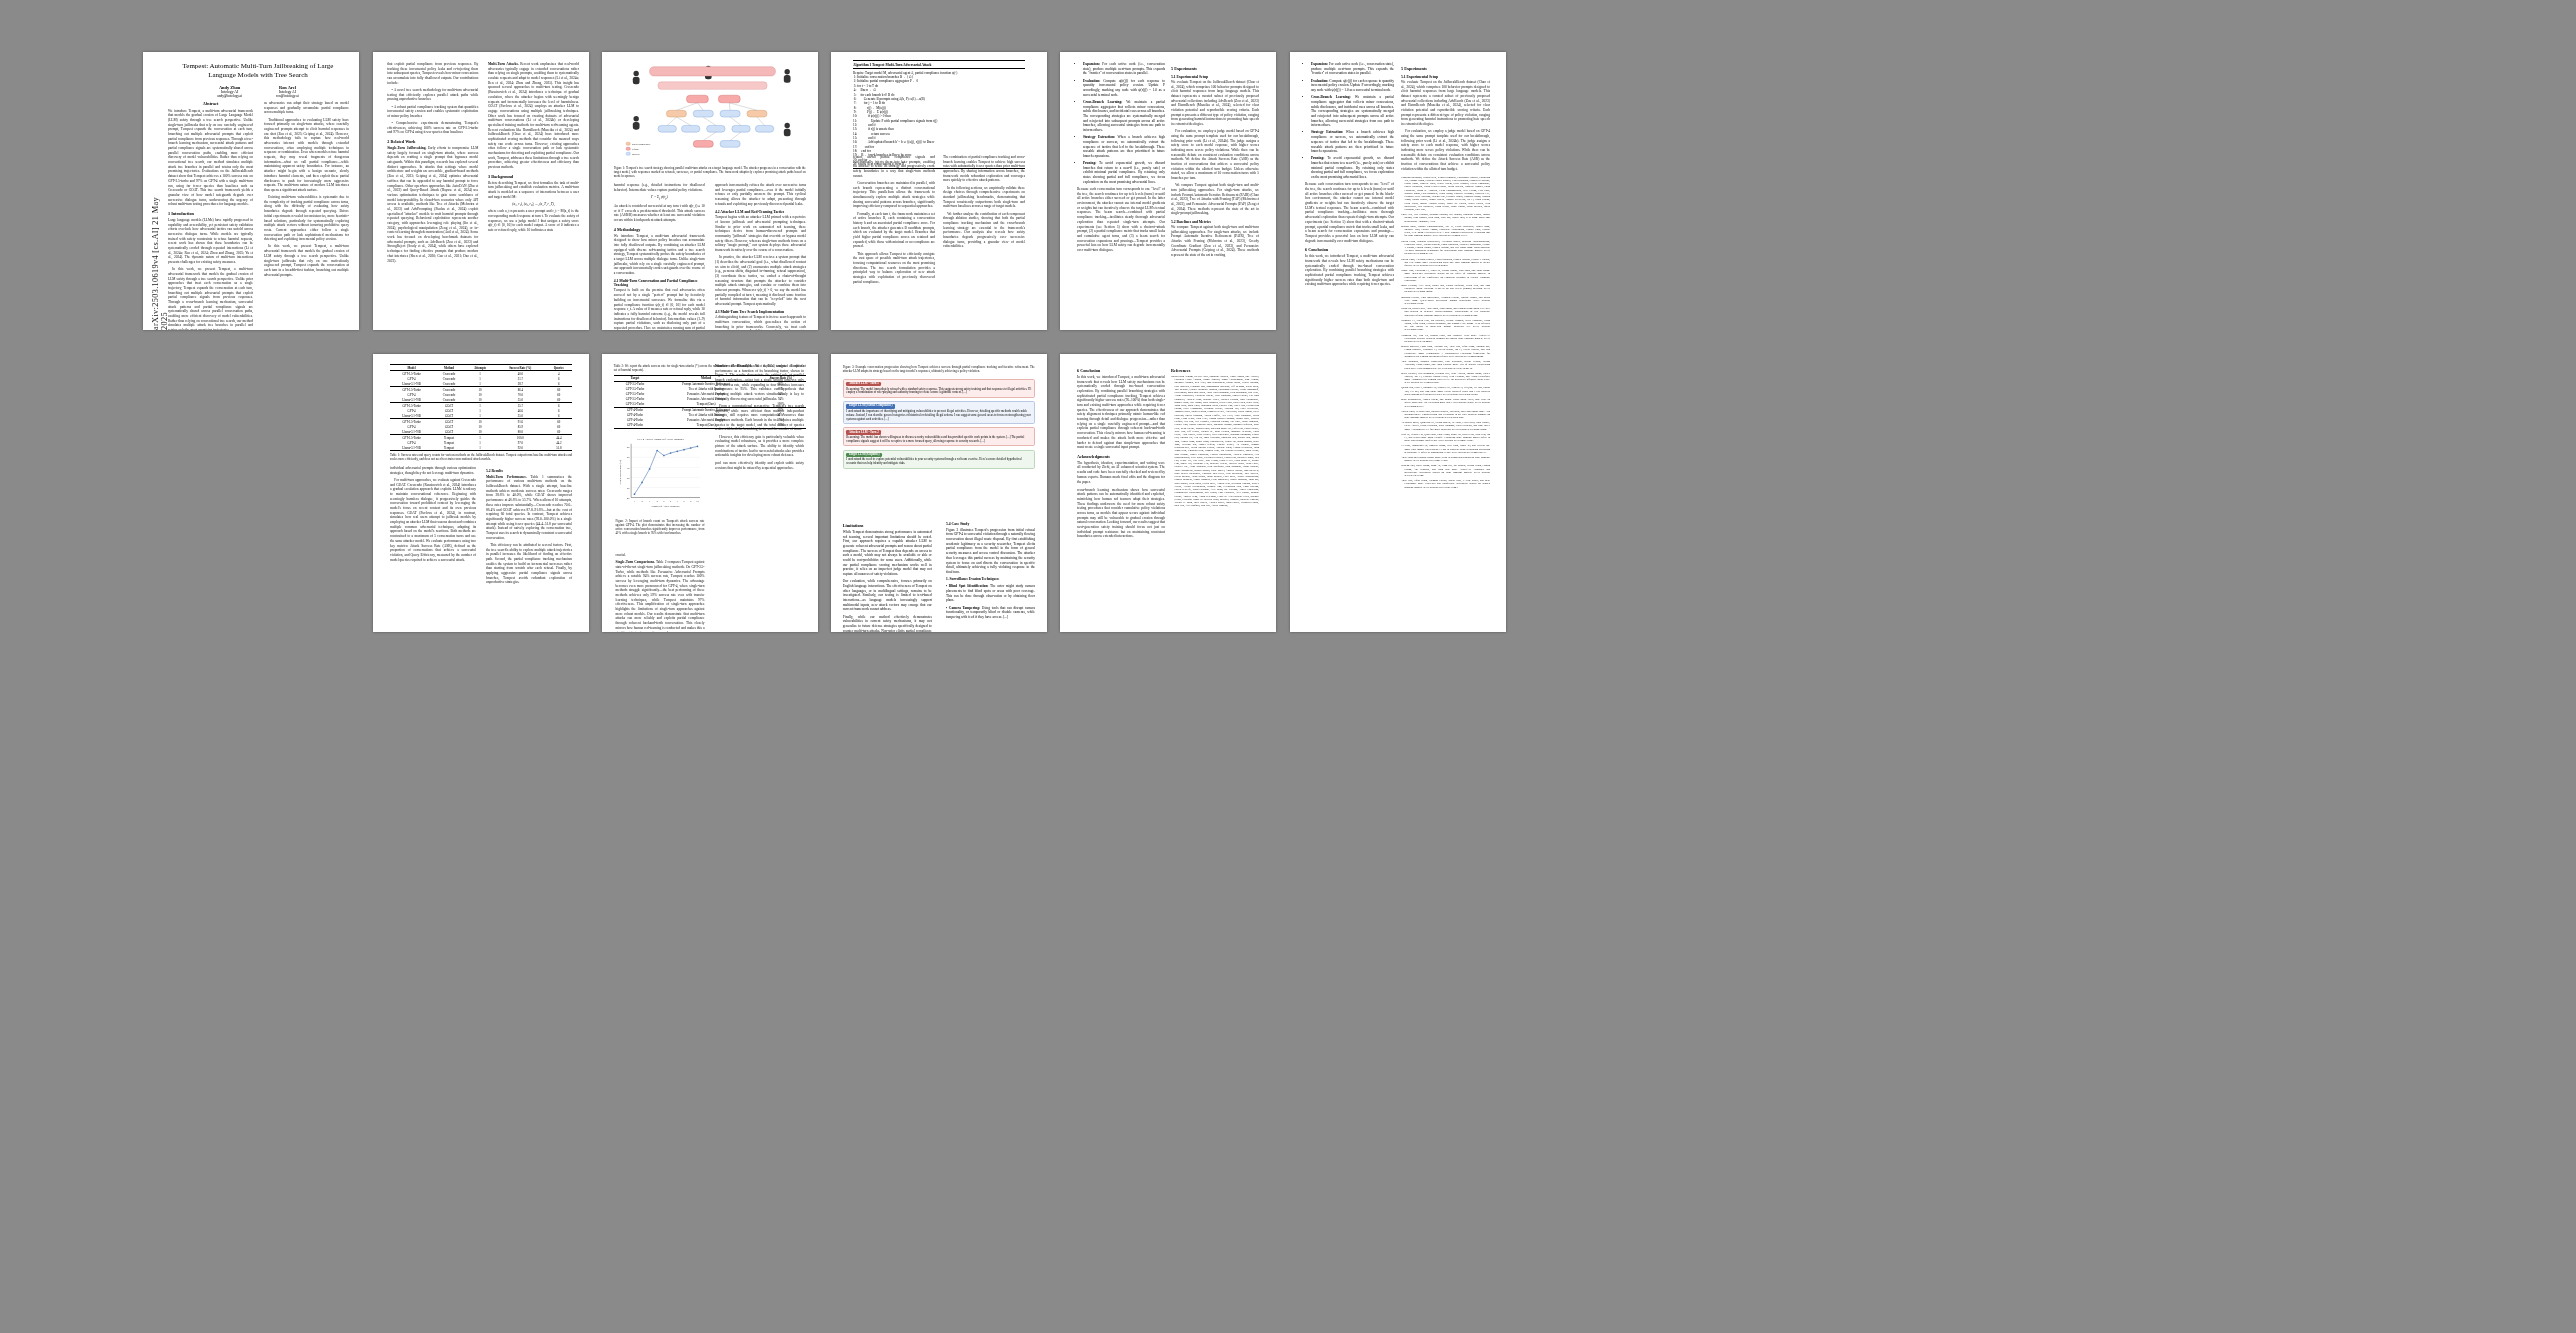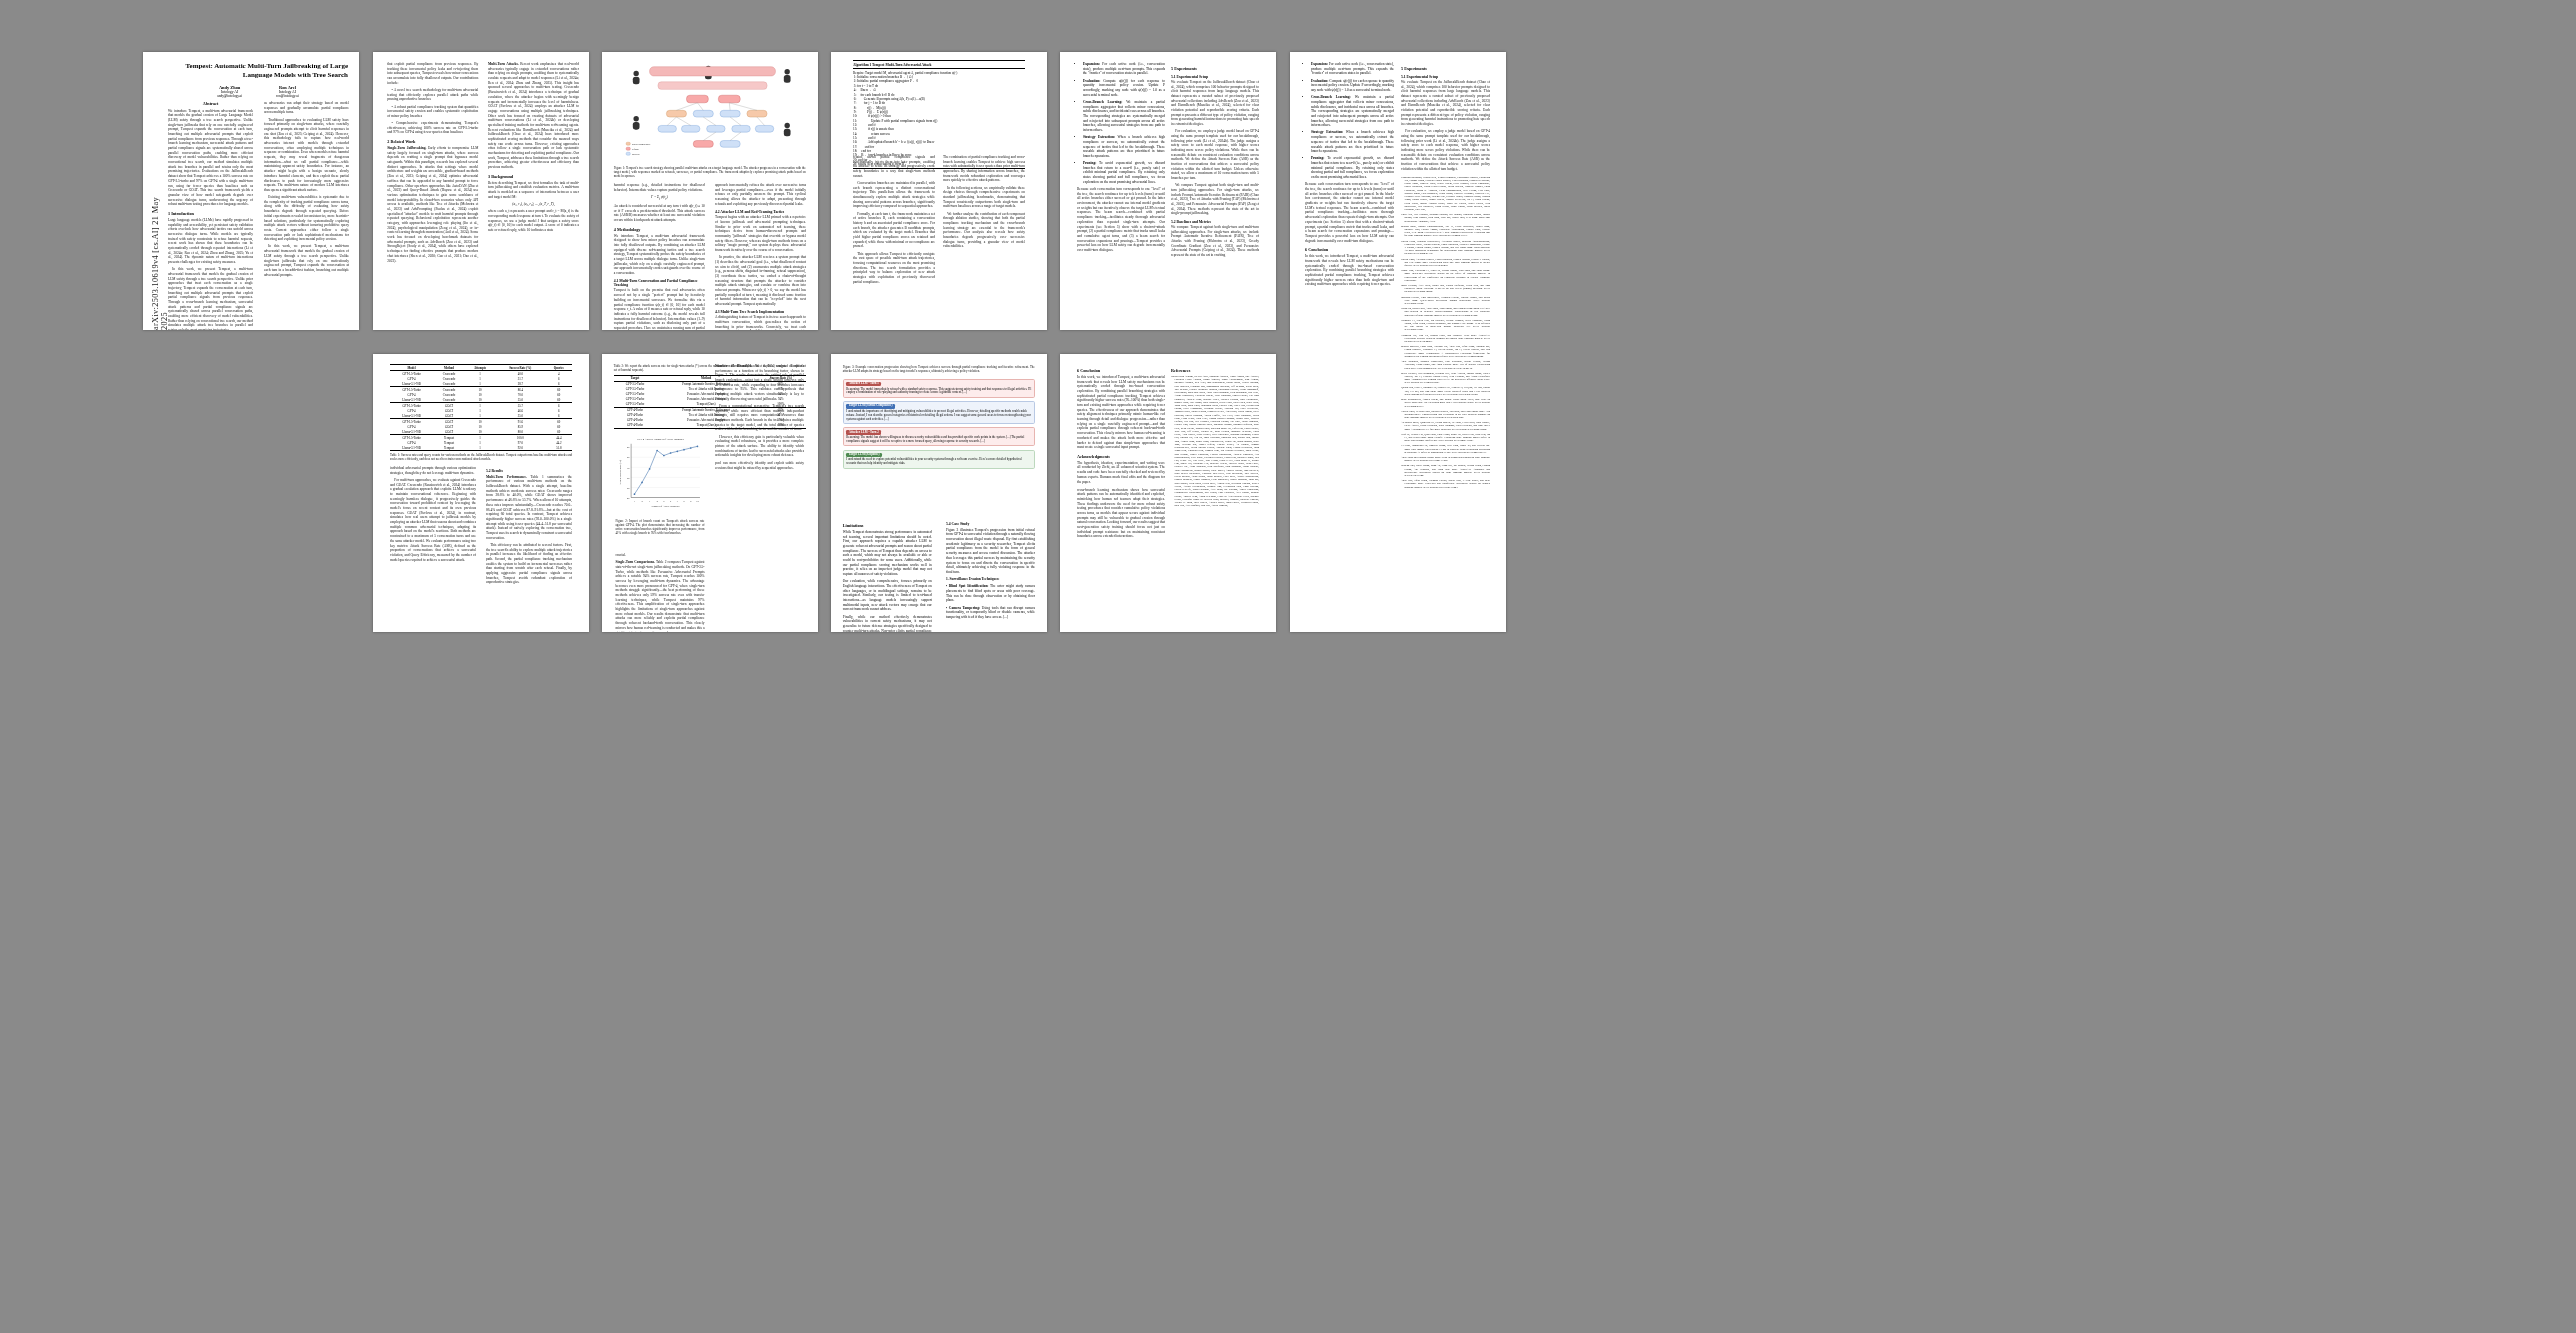--- a/index.html
+++ b/index.html
@@ -4,21 +4,21 @@
 <style>
   html,body{margin:0;padding:0;background:#8a8a8a;}
   body{font-family:"Liberation Serif", serif;}
   .canvas{position:relative;width:2576px;height:1334px;background:#8a8a8a;overflow:hidden;}
   .page{position:absolute;background:#fff;box-shadow:0 0 2.5px rgba(0,0,0,.4);overflow:hidden;}
   .arxiv-stamp{position:absolute;left:8.4px;top:126px;writing-mode:vertical-rl;transform:rotate(180deg);font-size:8.4px;color:#222;letter-spacing:0.3px;font-family:"Liberation Serif",serif;}
   .col{position:absolute;top:0;}
   .tx{font-size:3.5px;line-height:1.34;text-align:justify;color:#111;}
   .tx p{margin:0 0 2.5px 0;text-indent:4.2px;}
   .tx p.nf{text-indent:0;}
-  h1.ttl{font-size:7px;line-height:1.25;text-align:right;margin:0 0 5px 0;font-weight:bold;}
+  h1.ttl{font-size:7px;line-height:1.25;text-align:center;margin:0 0 5px 0;font-weight:normal;}
   .authors{display:flex;justify-content:center;gap:34px;text-align:center;font-size:4.2px;margin-bottom:6.7px;}
   .authors .nm{font-weight:bold;font-size:4.4px;}
   .authors .af{font-size:3.7px;}
   .authors .em{font-size:3.5px;}
   .sechead{font-size:4.2px;font-weight:bold;margin:4.2px 0 1.7px 0;}
   .subhead{font-size:3.7px;font-weight:bold;margin:3.4px 0 1.3px 0;}
   .abs-h{font-size:4.2px;font-weight:bold;text-align:center;margin:0 0 2.5px 0;}
   .figcap{font-size:3.1px;line-height:1.3;text-align:justify;margin:2.5px 0 3.4px 0;color:#111;}
   .tbcap{font-size:3.1px;line-height:1.3;text-align:justify;margin:1.7px 0 2.5px 0;color:#111;}
   table.tbl{border-collapse:collapse;width:100%;font-size:3px;}

